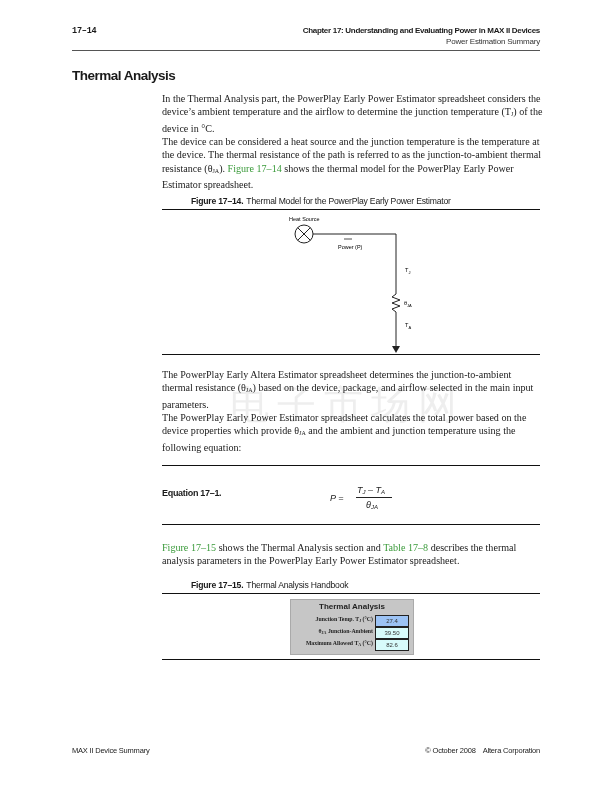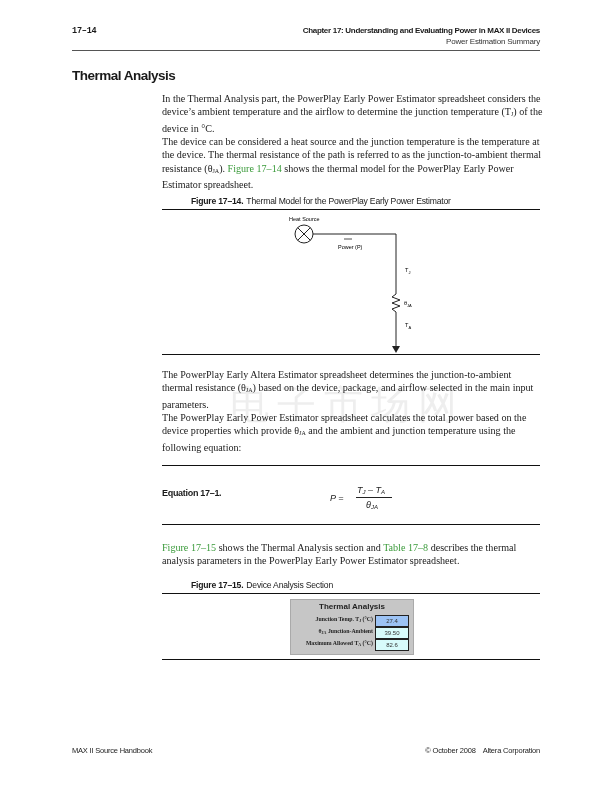--- a/index.html
+++ b/index.html
@@ -89,35 +89,35 @@
   <span style="position:absolute; left:36px; top:12px; width:36px; height:0.8px; background:#222;"></span>
   <span style="position:absolute; left:46px; top:15px; white-space:nowrap;"><span>θ</span><sub style="font-size:6px">JA</sub></span>
 </div>
 <div class="abs rule" style="top:524px;"></div>
 
 <div class="abs para" style="top:541px;font-family:Liberation Serif, serif;">
   <span class="link" style="color: rgb(58, 154, 58);">Figure 17–15</span><span> shows the Thermal Analysis section and </span><span class="link" style="color: rgb(58, 154, 58);">Table 17–8</span><span> describes the thermal analysis parameters in the PowerPlay Early Power Estimator spreadsheet.</span>
 </div>
 
 <div class="abs fig-cap" style="top:580px;">
-  <b>Figure 17–15.</b><span>Device Analysis Section</span>
+  <b>Figure 17–15.</b><span>Thermal Analysis Handbook</span>
 </div>
 <div class="abs rule" style="top:593px;"></div>
 
 <div class="abs ta-panel">
   <div class="abs ta-title">Thermal Analysis</div>
   <div class="abs ta-row" style="top:15px;">
     <span class="ta-label"><span>Junction Temp. T</span><sub style="font-size:4px">J</sub><span> (°C)</span></span>
     <span class="ta-val" style="background:#9cc3f5;">27.4</span>
   </div>
   <div class="abs ta-row" style="top:27px;">
     <span class="ta-label"><span>θ</span><sub style="font-size:4px">JA</sub><span> Junction-Ambient</span></span>
     <span class="ta-val" style="background:#d8fbfb;">39.50</span>
   </div>
   <div class="abs ta-row" style="top:39px;">
     <span class="ta-label"><span>Maximum Allowed T</span><sub style="font-size:4px">A</sub><span> (°C)</span></span>
     <span class="ta-val" style="background:#d8fbfb;">82.6</span>
   </div>
 </div>
 <div class="abs rule" style="top:659px;"></div>
 
-<div class="abs ftr-left">MAX II Source Handbook</div>
+<div class="abs ftr-left">MAX II Device Summary</div>
 <div class="abs ftr-right" style="white-space:pre;">© October 2008    Altera Corporation</div>
 
 </body></html>

